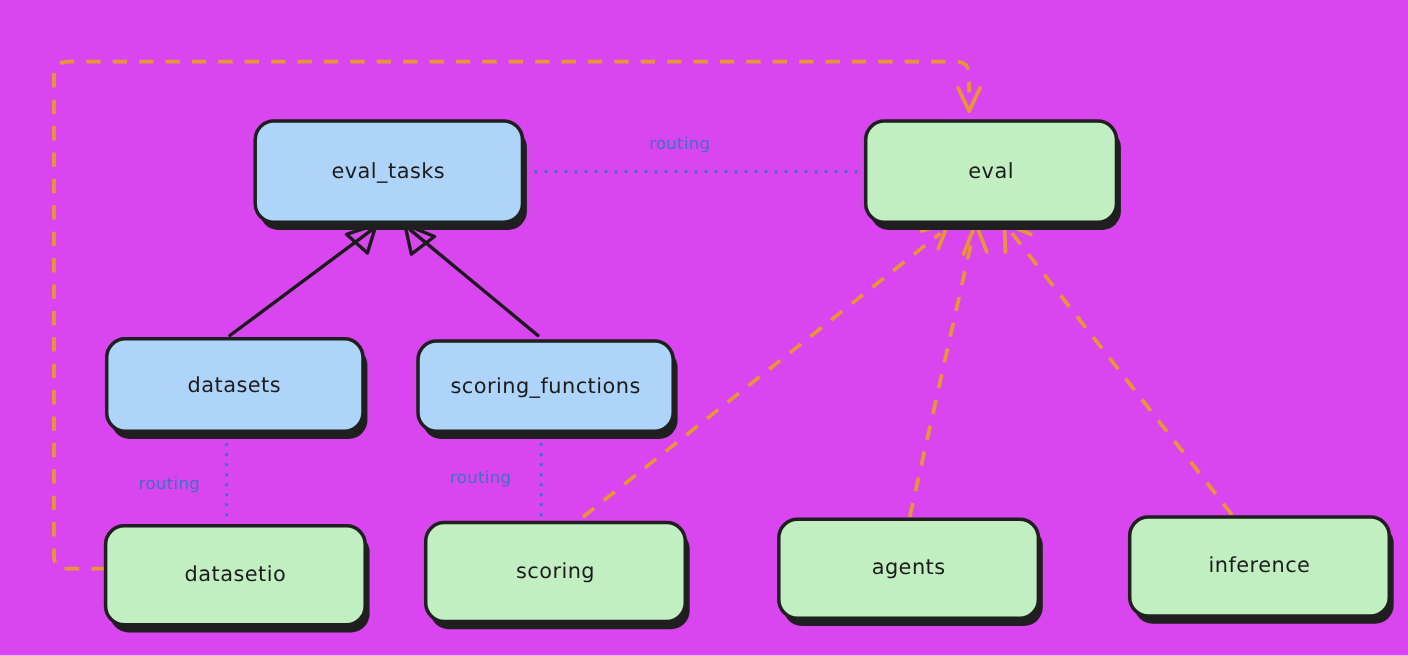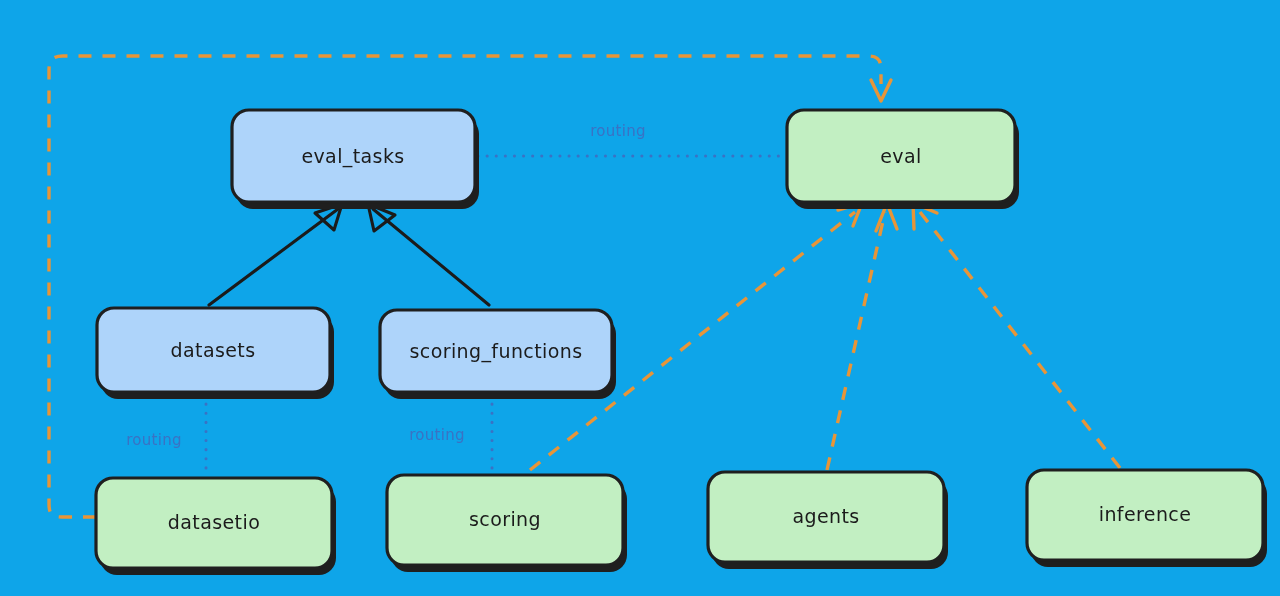--- a/index.html
+++ b/index.html
@@ -4,21 +4,21 @@
 <style>
   html, body {
     margin: 0;
     padding: 0;
     background: #ffffff;
   }
   #canvas {
     position: relative;
     width: 1280px;
     height: 596px;
-    background: #0ea5e9;
+    background: #d946ef;
     overflow: hidden;
     font-family: "DejaVu Sans", sans-serif;
   }
   svg#diagram {
     position: absolute;
     left: 0;
     top: 0;
     width: 1280px;
     height: 596px;
   }

